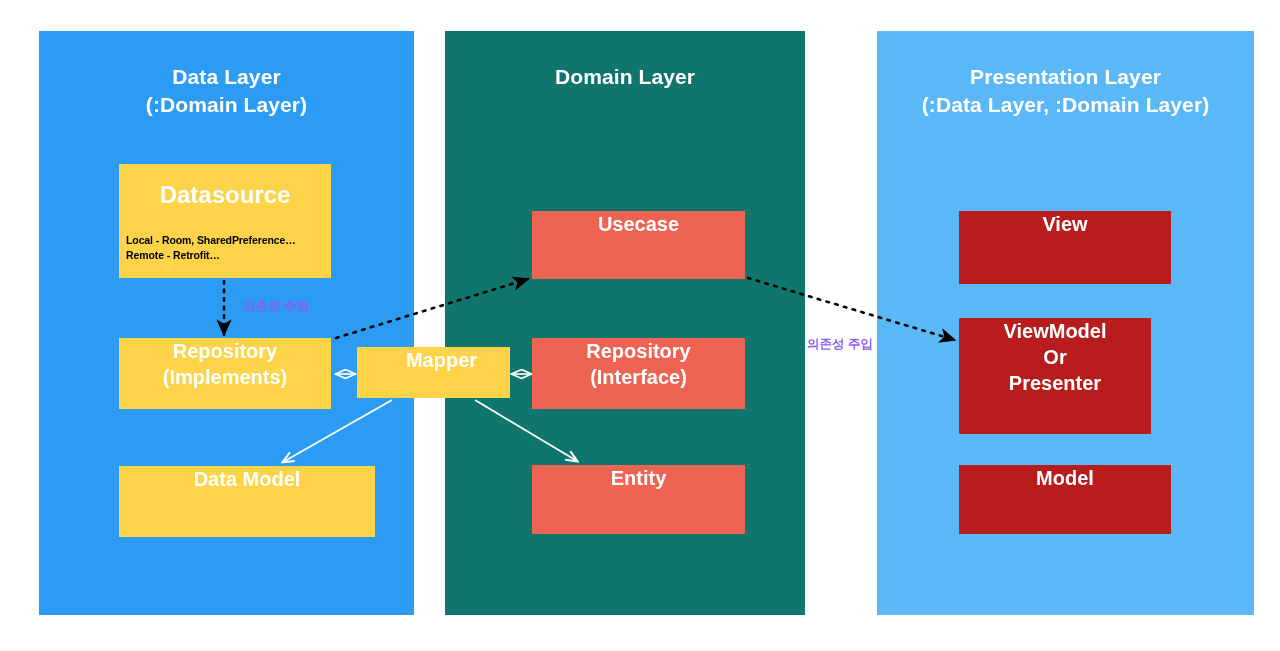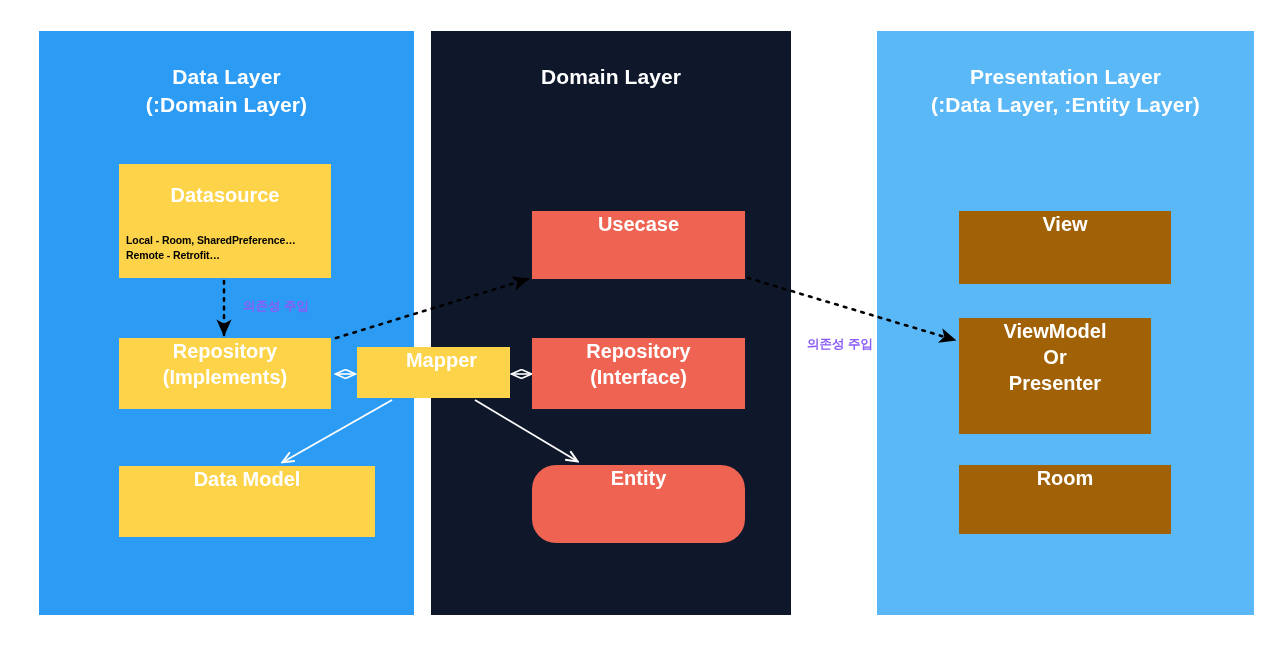--- a/index.html
+++ b/index.html
@@ -21,21 +21,21 @@
   }
 
   
   .layer {
     position: absolute;
     top: 31px;
     height: 584px;
     box-sizing: border-box;
   }
   #layer-data      { left: 39px;  width: 375px; background: #2b9bf4; }
-  #layer-domain    { left: 431px; width: 360px; background: #0f172a; }
+  #layer-domain    { left: 445px; width: 360px; background: #0f766e; }
   #layer-present   { left: 877px; width: 377px; background: #5bb8f7; }
 
   .layer-title {
     position: absolute;
     left: 0;
     right: 0;
     top: 32px;
     text-align: center;
     color: #ffffff;
     font-size: 21px;
@@ -56,28 +56,28 @@
     justify-content: flex-start;
     color: #ffffff;
     font-size: 20px;
     font-weight: bold;
     line-height: 26px;
     text-align: center;
     white-space: pre-line;
   }
   .node.yellow { background: #fcd349; }
   .node.red    { background: #ee6352; }
-  .node.green  { background: #a16207; }
+  .node.green  { background: #b91c1c; }
 
   
   #node-datasource {
     justify-content: flex-start;
     padding-top: 18px;
   }
-  #node-datasource .node-title { font-size: 20px; line-height: 26px; }
+  #node-datasource .node-title { font-size: 24px; line-height: 26px; }
   #node-datasource .node-sub {
     position: absolute;
     left: 7px;
     right: 7px;
     top: 69px;
     color: #000000;
     font-size: 10.5px;
     font-weight: bold;
     line-height: 15px;
     text-align: left;
@@ -114,21 +114,21 @@
     <div class="layer-title">Data Layer
 (:Domain Layer)</div>
   </div>
 
   <div class="layer" id="layer-domain">
     <div class="layer-title">Domain Layer</div>
   </div>
 
   <div class="layer" id="layer-present">
     <div class="layer-title">Presentation Layer
-(:Data Layer, :Entity Layer)</div>
+(:Data Layer, :Domain Layer)</div>
   </div>
 
   <svg id="edges" viewBox="0 0 1280 651" xmlns="http://www.w3.org/2000/svg">
     <defs>
       <marker id="arrow-black" markerWidth="7" markerHeight="7" refX="6" refY="3.2" orient="auto" markerUnits="strokeWidth">
         <path d="M0,0.3 L6.6,3.2 L0,6.1 L1.7,3.2 Z" fill="#000000"></path>
       </marker>
       <marker id="arrow-white-start" markerWidth="8" markerHeight="8" refX="1" refY="3.4" orient="auto" markerUnits="strokeWidth">
         <path d="M7,0.6 L0.6,3.4 L7,6.2" fill="none" stroke="#ffffff" stroke-width="1.1"></path>
       </marker>
@@ -173,35 +173,35 @@
 
   <div class="node red" style="left:532px; top:211px; width:213px; height:68px;">
     <span>Usecase</span>
   </div>
 
   <div class="node red" style="left:532px; top:338px; width:213px; height:71px;">
     <span>Repository
 (Interface)</span>
   </div>
 
-  <div class="node red" style="left:532px; top:465px; width:213px; height:78px;border-radius:24px;">
+  <div class="node red" style="left:532px; top:465px; width:213px; height:69px;">
     <span>Entity</span>
   </div>
 
   <div class="node green" style="left:959px; top:211px; width:212px; height:73px;">
     <span>View</span>
   </div>
 
   <div class="node green" style="left:959px; top:318px; width:192px; height:116px;">
     <span>ViewModel
 Or
 Presenter</span>
   </div>
 
   <div class="node green" style="left:959px; top:465px; width:212px; height:69px;">
-    <span>Room</span>
+    <span>Model</span>
   </div>
 
   <div class="edge-label" style="left:243px; top:298px;">의존성 주입</div>
 
   <div class="edge-label" style="left:807px; top:336px;">의존성 주입</div>
 
 </div>
 
 </body></html>

